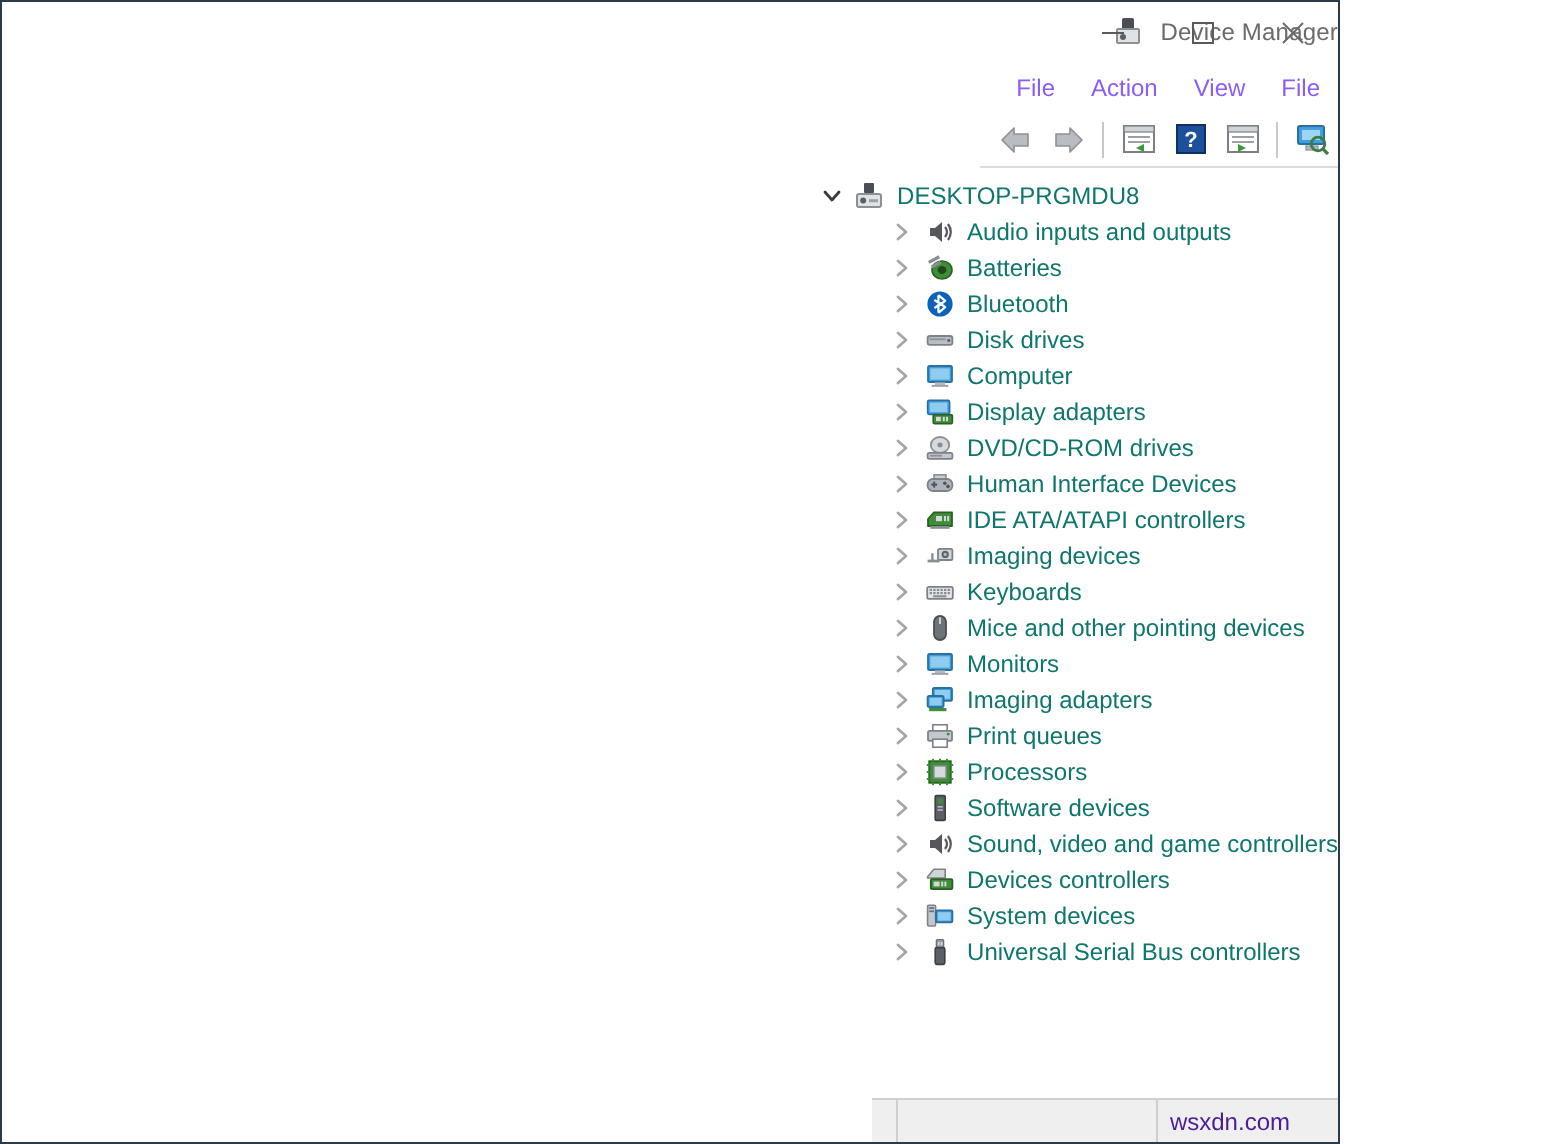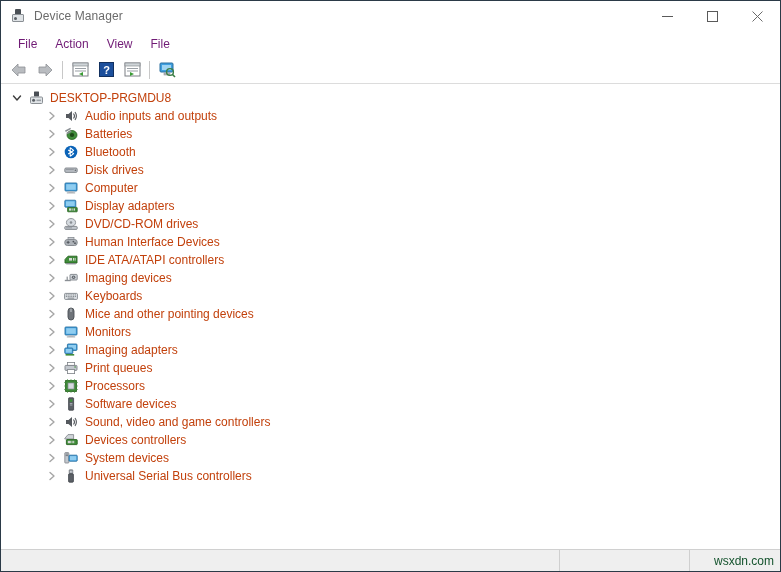--- a/index.html
+++ b/index.html
@@ -5,25 +5,26 @@
   * { box-sizing: border-box; }
   html, body {
     margin: 0; padding: 0;
     width: 781px; height: 572px;
     overflow: hidden;
     background: #ffffff;
     font-family: "Liberation Sans", sans-serif;
   }
   #window {
     position: relative;
-    width: 781px; height: 572px;
+    width: 670px; height: 572px;
     background: #ffffff;
     border: 1px solid #2b3a47;
     display: flex;
     flex-direction: column;
+    align-items: flex-end;
   }
   
   #titlebar {
     height: 30px;
     min-height: 30px;
     background: #ffffff;
     display: flex;
     align-items: center;
     position: relative;
   }
@@ -75,21 +76,21 @@
   #menubar {
     height: 25px;
     min-height: 25px;
     display: flex;
     align-items: center;
     padding-left: 8px;
     background: #ffffff;
   }
   .menu-item {
     font-size: 12px;
-    color: #701a75;
+    color: #8b5cf6;
     padding: 3px 9px;
     cursor: default;
     white-space: nowrap;
   }
   
   #toolbar {
     height: 28px;
     min-height: 28px;
     display: flex;
     align-items: center;
@@ -136,21 +137,21 @@
     margin-right: 5px;
     margin-left: 2px;
     position: relative;
     flex: none;
     display: flex;
     align-items: center;
     justify-content: center;
   }
   .tlabel {
     font-size: 12px;
-    color: #c2410c;
+    color: #0f766e;
     line-height: 16px;
   }
   
   #statusbar {
     height: 22px;
     min-height: 22px;
     background: #efefef;
     border-top: 1px solid #d0d0d0;
     display: flex;
     align-items: stretch;
@@ -163,22 +164,22 @@
     padding: 0 6px;
     color: #333;
   }
   #sb-main { flex: 1; border-right: 1px solid #cfcfcf; }
   #sb-mid { width: 130px; border-right: 1px solid #cfcfcf; }
   #sb-right {
     width: 90px;
     display: flex;
     align-items: center;
     justify-content: flex-end;
-    padding-right: 6px;
-    color: #14532d;
+    padding-right: 24px;
+    color: #4c1d95;
     font-size: 12px;
   }
 </style>
 </head>
 <body>
 
 <div id="window">
 
   <div id="titlebar">
     <div id="title-icon">

